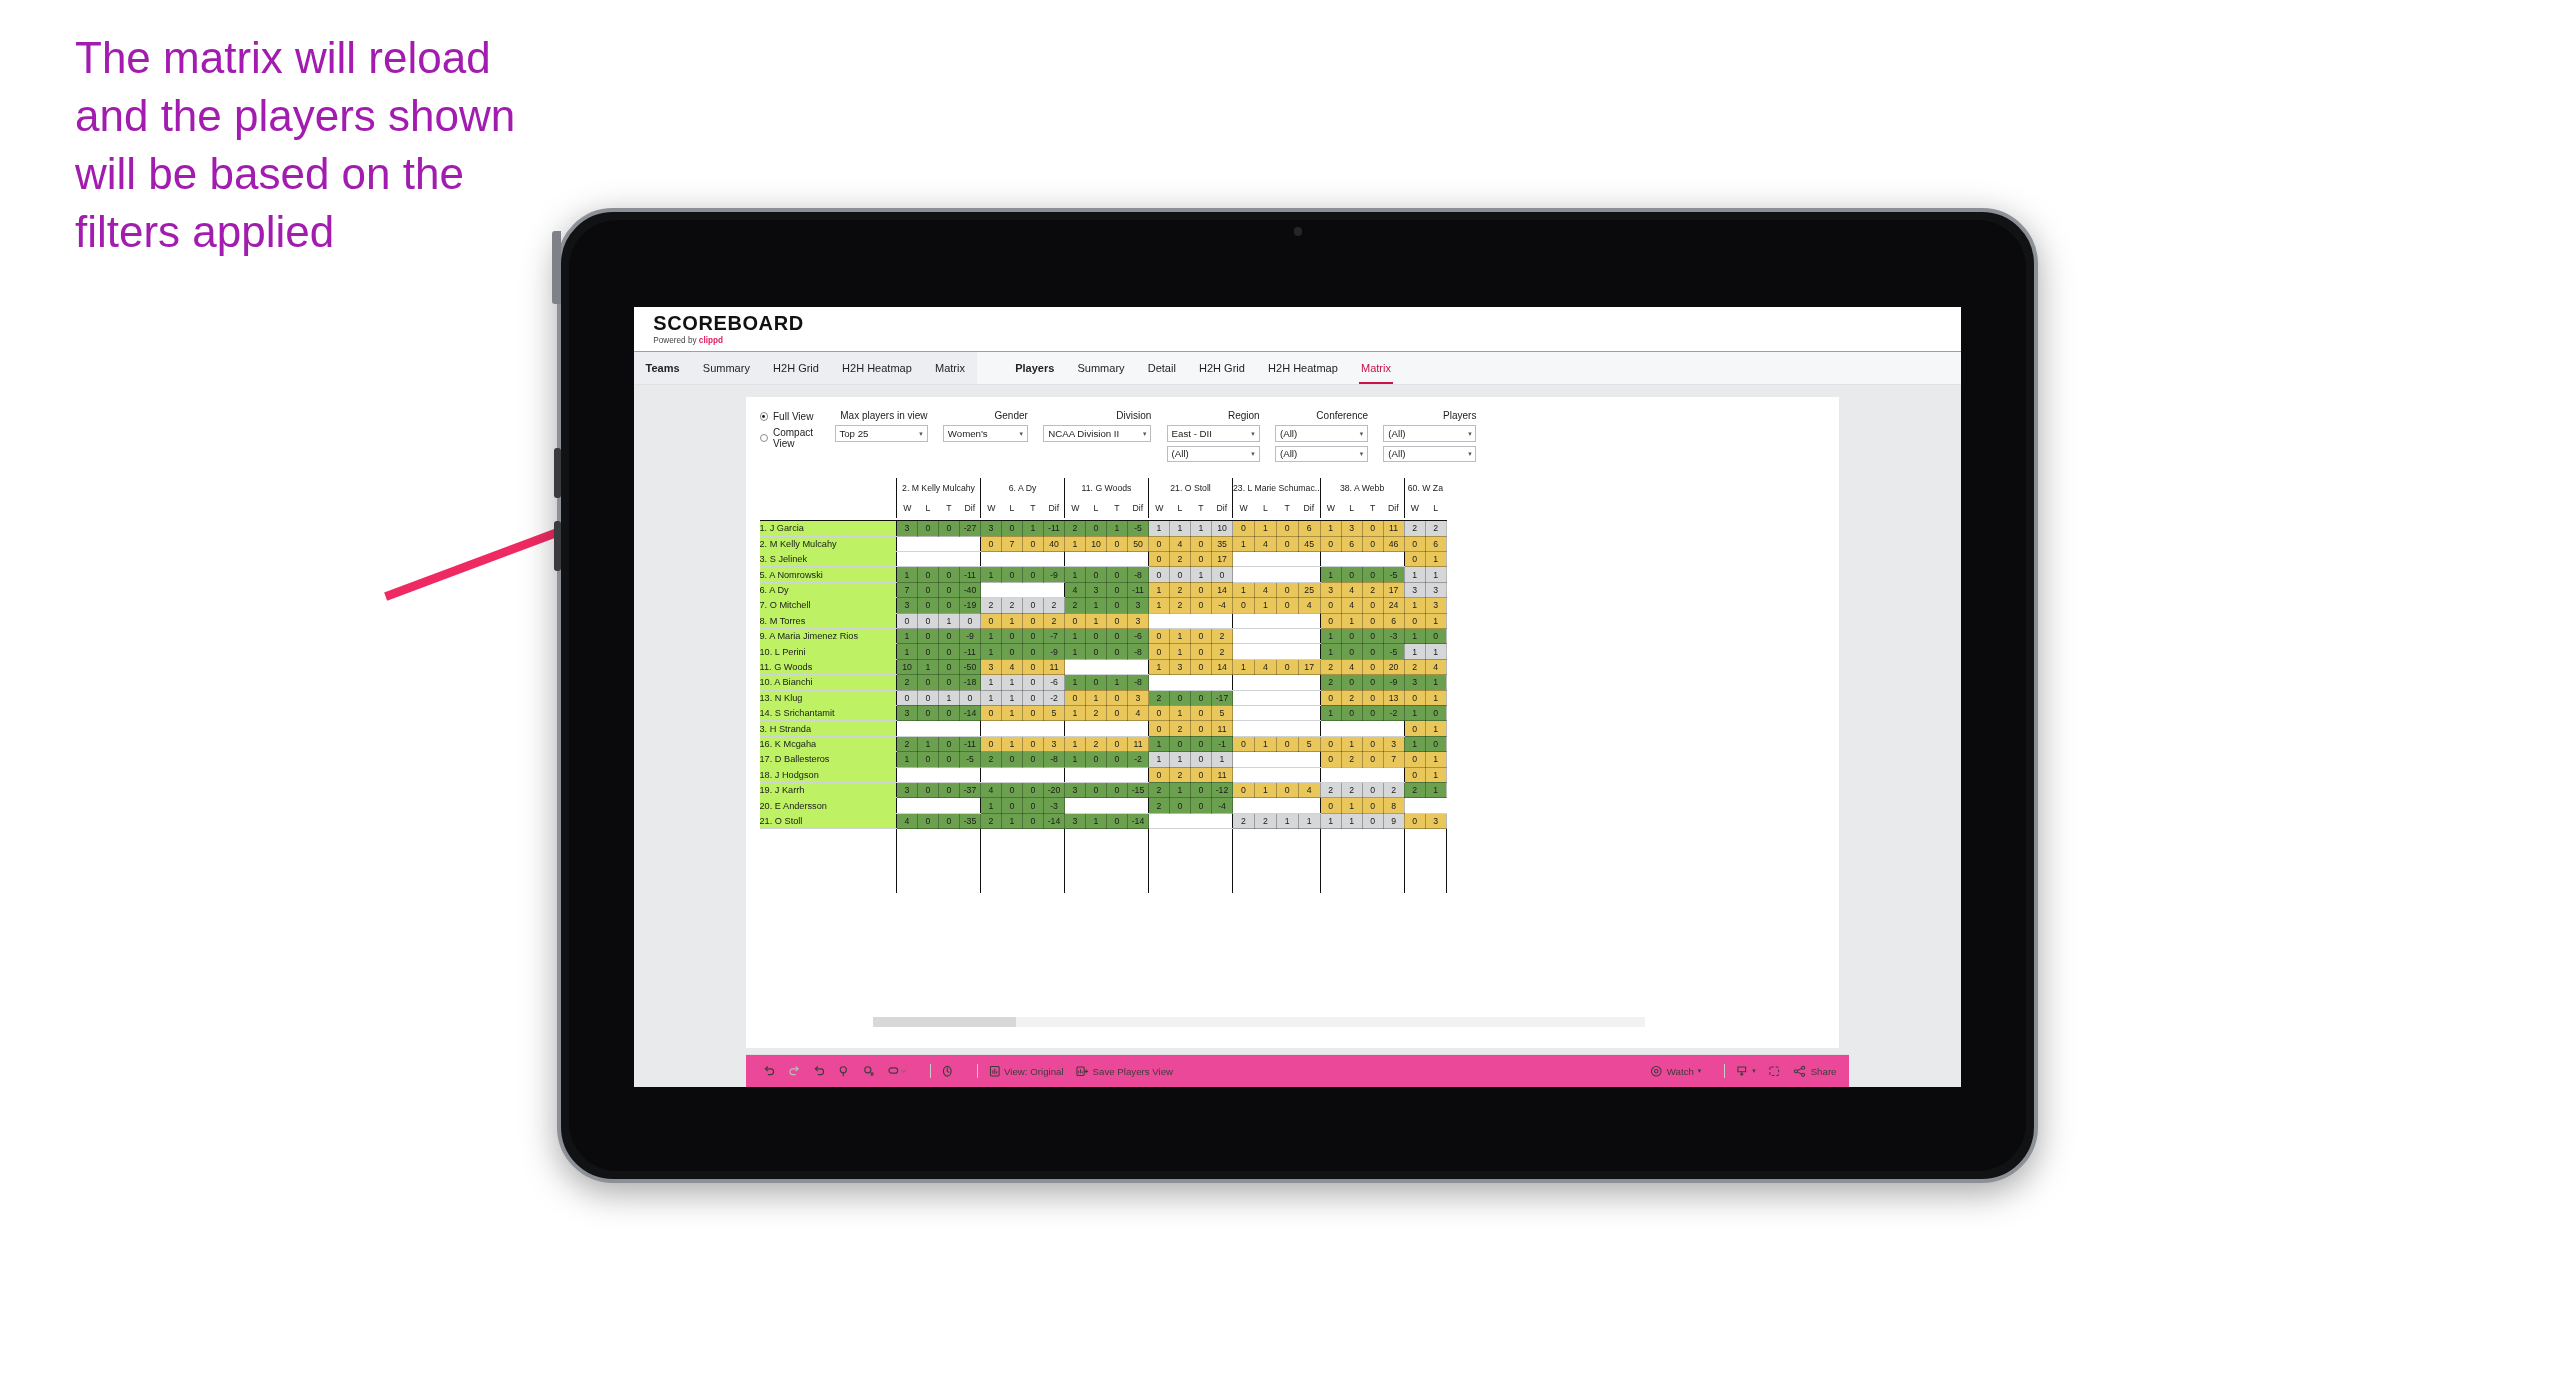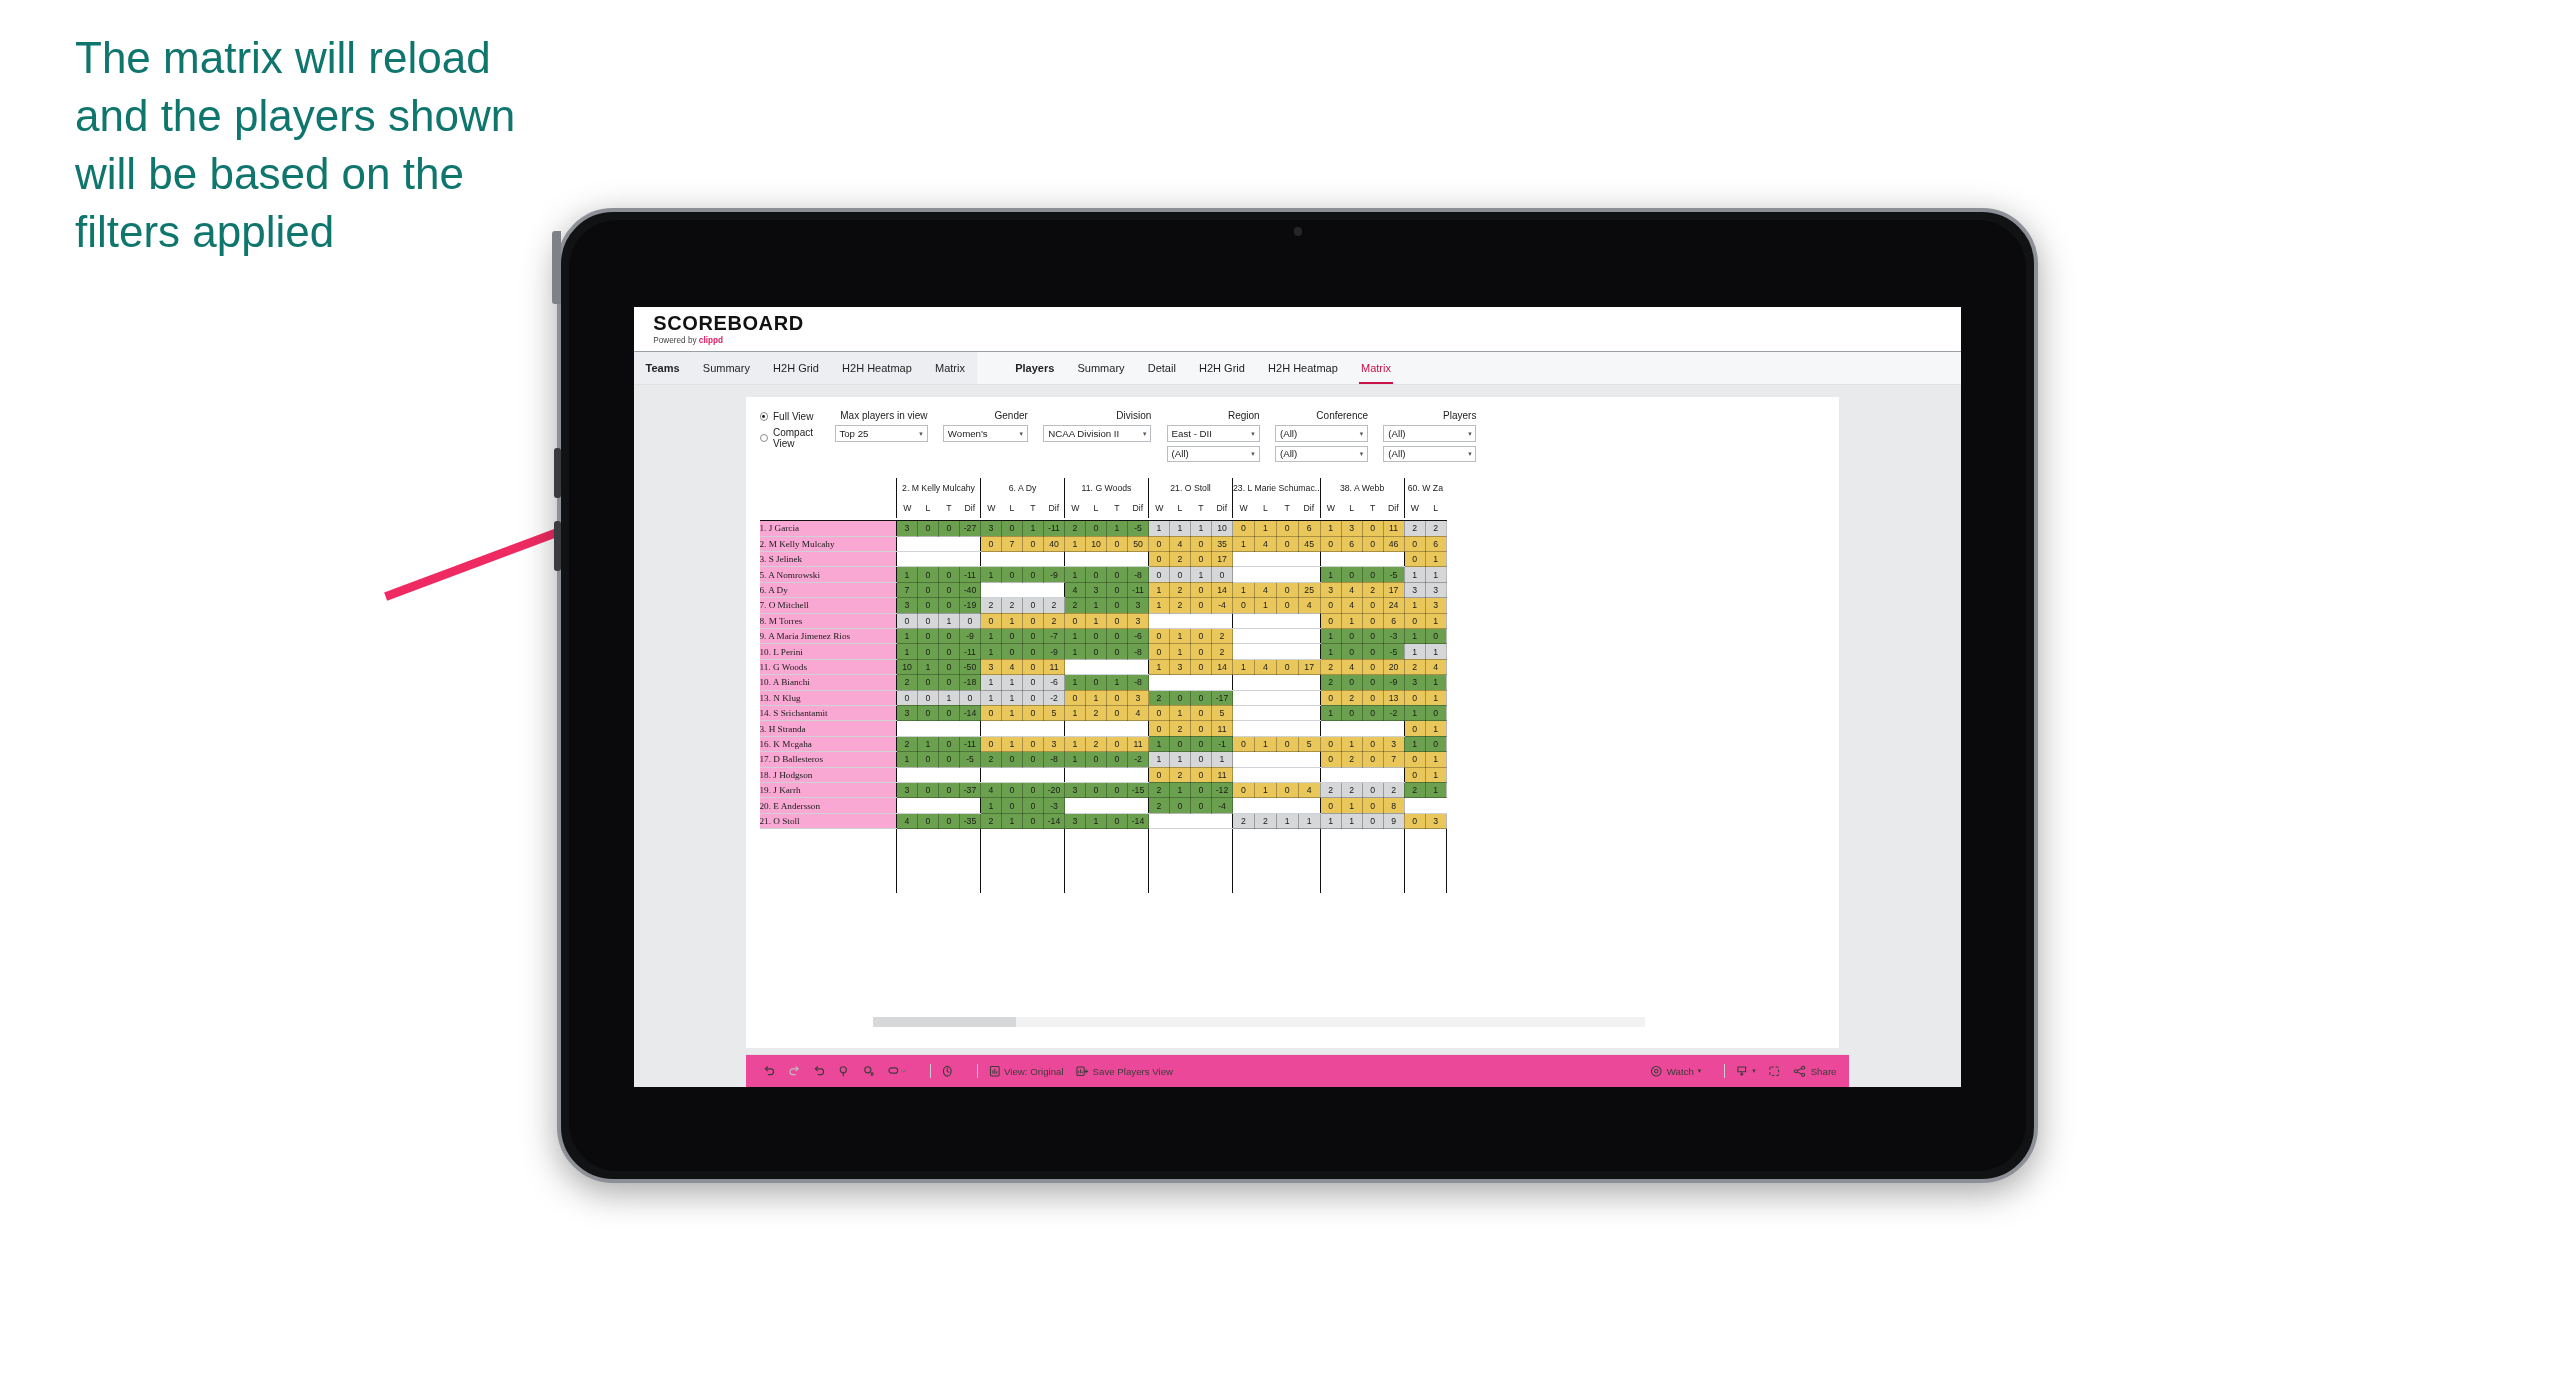--- a/index.html
+++ b/index.html
@@ -8,21 +8,21 @@
     width:2576px; height:1386px;
     background:#ffffff;
     font-family:"Liberation Sans", sans-serif;
     overflow:hidden;
     position:relative;
   }
 
   
   #annotation {
     position:absolute; left:75px; top:29px; width:454px;
-    font-size:44px; line-height:1.32; color:#0f766e;
+    font-size:44px; line-height:1.32; color:#a21caf;
     font-family:"Liberation Sans", sans-serif;
     white-space:pre-wrap;
   }
   #arrow { position:absolute; left:376px; top:386px; width:560px; height:232px; pointer-events:none; }
 
   
   #tablet {
     position:absolute; left:557px; top:208px;
     width:1481px; height:975px;
     background:#111214;
@@ -101,21 +101,21 @@
   .hdr-top { height:21px; }
   .hdr-name {
     font-size:8.7px; font-weight:normal; text-align:center; color:#1b1b1b;
     border-left:1.5px solid #111; border-bottom:none; white-space:nowrap; overflow:hidden;
     padding:0 1px;
   }
   .hdr-sub { height:19.3px; font-size:8.7px; font-weight:normal; text-align:center; color:#1b1b1b; }
   .hdr-sub.first { border-left:1.5px solid #111; }
   .rowname {
     width:137px; height:15.4px; font-size:9.2px; text-align:left; padding-left:4.8px;
-    border-bottom:1px solid #cfd2d6; white-space:nowrap; overflow:hidden; background:#f9a8d4;font-family:Liberation Serif, serif;
+    border-bottom:1px solid #cfd2d6; white-space:nowrap; overflow:hidden; background:#bef264;
   }
   td.cell { width:21px; height:15.4px; text-align:center; border:1px solid rgba(0,0,0,.28); }
   td.cell.first { border-left:1.5px solid #111; }
   td.cell.blank { background:#fff; border:none; border-bottom:1px solid #cfd2d6; }
   td.cell.blank.first { border-left:1.5px solid #111; }
   .g { background:#6ba14e; }
   .y { background:#e9c75a; }
   .n { background:#d5d7d8; }
   .topline td { border-bottom:1.5px solid #111; height:2.9px; }
   .tail td { border-left:1.5px solid #111; height:64px; background:#fff; }

